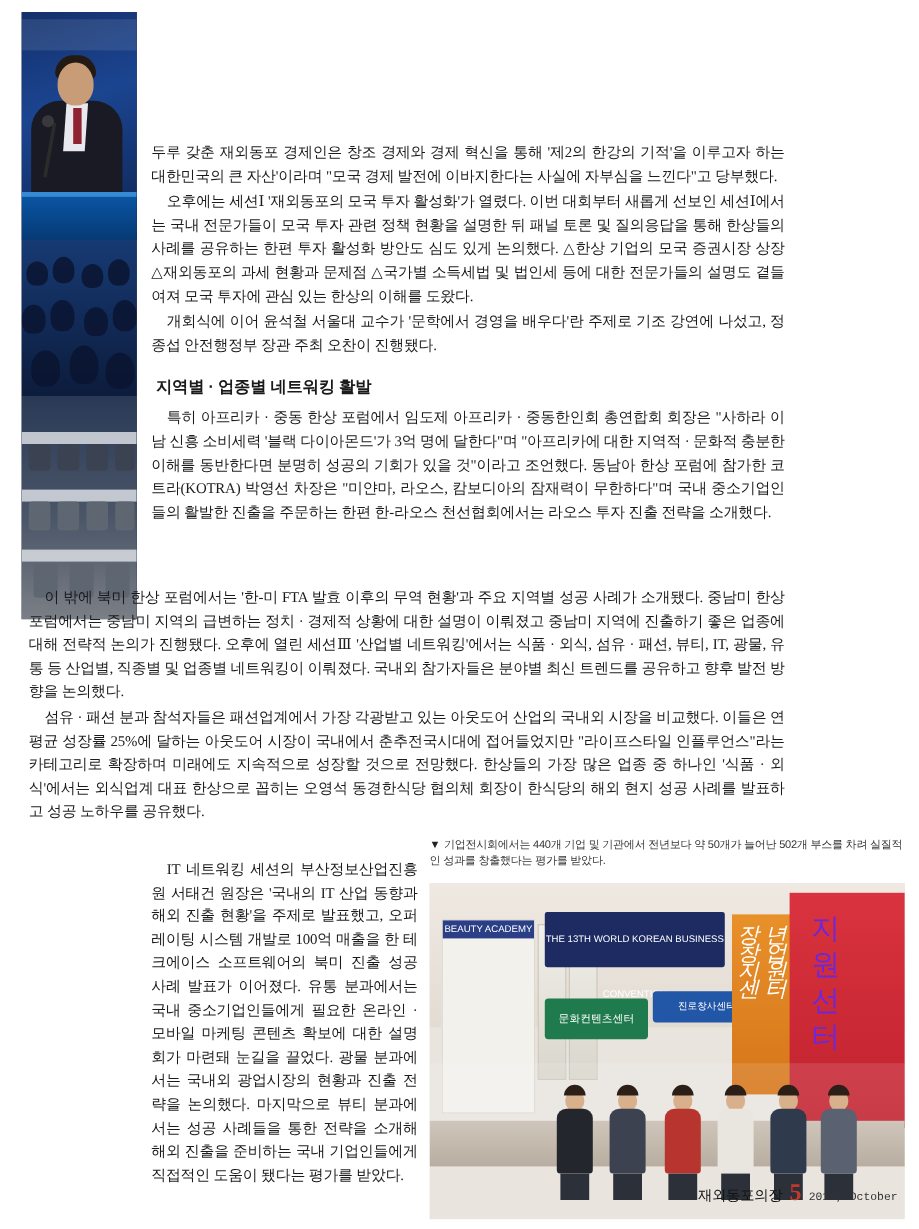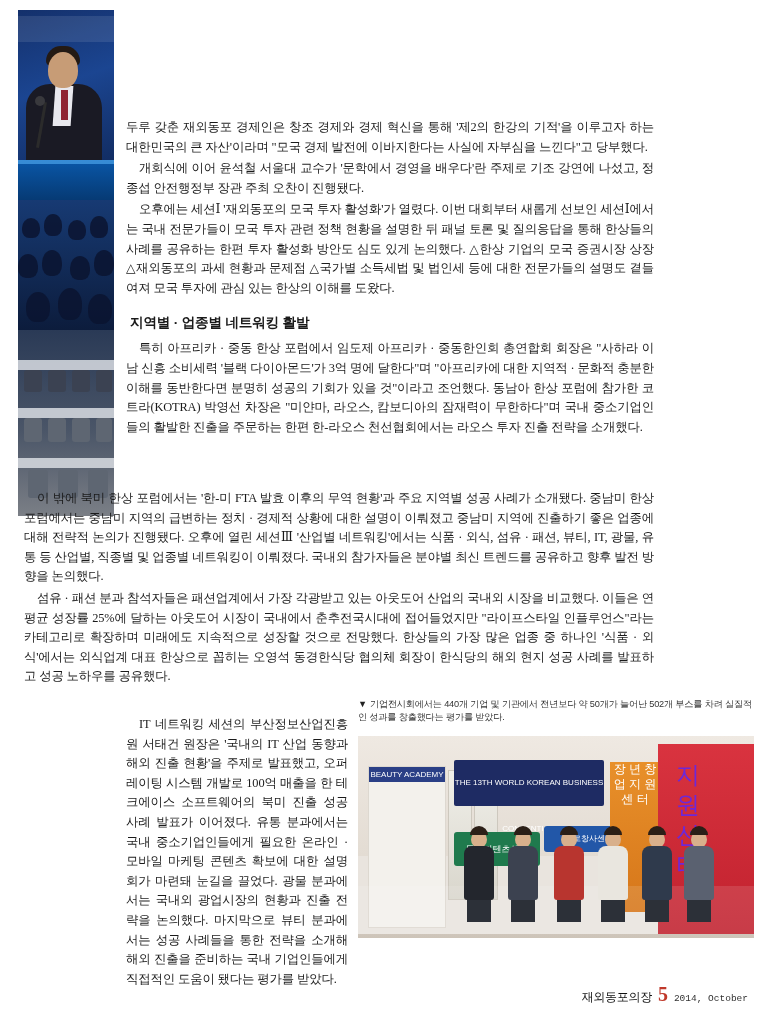--- a/index.html
+++ b/index.html
@@ -186,21 +186,21 @@
   }
   .cap-marker {
     color: #222;
     margin-right: 3px;
   }
   .right-photo {
     position: absolute;
     left: 358px;
     top: 736px;
     width: 396px;
-    height: 202px;
+    height: 280px;
     overflow: hidden;
     background: #e9e4de;
   }
   .rp-sky {
     position: absolute; left:0; top:0; width:396px; height:120px;
     background: linear-gradient(180deg,#efe9e2 0%, #e3dcd3 100%);
   }
   .rp-floor {
     position: absolute; left:0; top:198px; width:396px; height:38px;
     background: linear-gradient(180deg,#cfc6bb,#b8ada0);
@@ -235,22 +235,22 @@
   }
   .b-blue span {
     color:#fff; font-size: 8px; line-height: 26px; display:block; text-align:center;
     font-family: "Liberation Sans", "DejaVu Sans", sans-serif;
   }
   .b-orange {
     position:absolute; left: 252px; top: 26px; width: 50px; height: 150px;
     background: linear-gradient(180deg,#e8902a,#d6761a);
   }
   .b-orange span {
-    display:block; color:#fff; font-size: 12px; text-align:center; 
-    font-family:"Liberation Sans","DejaVu Sans",sans-serif; line-height:15px;
+    display:block; color:#fff; font-size: 18px; text-align:center; padding-top: 10px;
+    font-family:"Liberation Sans","DejaVu Sans",sans-serif; line-height:15px;font-style:italic;
   }
   .b-white {
     position:absolute; left: 10px; top: 30px; width: 76px; height: 160px;
     background: #f3f1ec; border: 1px solid #ddd8d0;
   }
   .b-white .hdr {
     background:#2a3f86; color:#fff; font-size:8px; text-align:center; padding:3px 0;
     font-family:"Liberation Sans","DejaVu Sans",sans-serif;
   }
   .b-sign {
@@ -362,22 +362,22 @@
     <div class="chair" style="left:54px; top:88px; width:18px; height:24px;"></div>
     <div class="chair" style="left:78px; top:88px; width:16px; height:24px;"></div>
     <div class="chair" style="left:10px; top:140px; width:20px; height:28px;"></div>
     <div class="chair" style="left:40px; top:140px; width:20px; height:28px;"></div>
     <div class="chair" style="left:70px; top:140px; width:20px; height:28px;"></div>
   </div>
 </div>
 
 <div class="article">
   <p class="body noindent">두루 갖춘 재외동포 경제인은 창조 경제와 경제 혁신을 통해 '제2의 한강의 기적'을 이루고자 하는 대한민국의 큰 자산'이라며 "모국 경제 발전에 이바지한다는 사실에 자부심을 느낀다"고 당부했다.</p>
+  <p class="body">오후에는 세션Ⅰ '재외동포의 모국 투자 활성화'가 열렸다. 이번 대회부터 새롭게 선보인 세션Ⅰ에서는 국내 전문가들이 모국 투자 관련 정책 현황을 설명한 뒤 패널 토론 및 질의응답을 통해 한상들의 사례를 공유하는 한편 투자 활성화 방안도 심도 있게 논의했다. △한상 기업의 모국 증권시장 상장 △재외동포의 과세 현황과 문제점 △국가별 소득세법 및 법인세 등에 대한 전문가들의 설명도 곁들여져 모국 투자에 관심 있는 한상의 이해를 도왔다.</p>
   <p class="body">개회식에 이어 윤석철 서울대 교수가 '문학에서 경영을 배우다'란 주제로 기조 강연에 나섰고, 정종섭 안전행정부 장관 주최 오찬이 진행됐다.</p>
-  <p class="body">오후에는 세션Ⅰ '재외동포의 모국 투자 활성화'가 열렸다. 이번 대회부터 새롭게 선보인 세션Ⅰ에서는 국내 전문가들이 모국 투자 관련 정책 현황을 설명한 뒤 패널 토론 및 질의응답을 통해 한상들의 사례를 공유하는 한편 투자 활성화 방안도 심도 있게 논의했다. △한상 기업의 모국 증권시장 상장 △재외동포의 과세 현황과 문제점 △국가별 소득세법 및 법인세 등에 대한 전문가들의 설명도 곁들여져 모국 투자에 관심 있는 한상의 이해를 도왔다.</p>
 
   <h2 class="subhead">지역별 · 업종별 네트워킹 활발</h2>
 
   <p class="body">특히 아프리카 · 중동 한상 포럼에서 임도제 아프리카 · 중동한인회 총연합회 회장은 "사하라 이남 신흥 소비세력 '블랙 다이아몬드'가 3억 명에 달한다"며 "아프리카에 대한 지역적 · 문화적 충분한 이해를 동반한다면 분명히 성공의 기회가 있을 것"이라고 조언했다. 동남아 한상 포럼에 참가한 코트라(KOTRA) 박영선 차장은 "미얀마, 라오스, 캄보디아의 잠재력이 무한하다"며 국내 중소기업인들의 활발한 진출을 주문하는 한편 한-라오스 천선협회에서는 라오스 투자 진출 전략을 소개했다.</p>
 </div>
 
 <div class="article-wide">
   <p class="body">이 밖에 북미 한상 포럼에서는 '한-미 FTA 발효 이후의 무역 현황'과 주요 지역별 성공 사례가 소개됐다. 중남미 한상 포럼에서는 중남미 지역의 급변하는 정치 · 경제적 상황에 대한 설명이 이뤄졌고 중남미 지역에 진출하기 좋은 업종에 대해 전략적 논의가 진행됐다. 오후에 열린 세션Ⅲ '산업별 네트워킹'에서는 식품 · 외식, 섬유 · 패션, 뷰티, IT, 광물, 유통 등 산업별, 직종별 및 업종별 네트워킹이 이뤄졌다. 국내외 참가자들은 분야별 최신 트렌드를 공유하고 향후 발전 방향을 논의했다.</p>
   <p class="body">섬유 · 패션 분과 참석자들은 패션업계에서 가장 각광받고 있는 아웃도어 산업의 국내외 시장을 비교했다. 이들은 연평균 성장률 25%에 달하는 아웃도어 시장이 국내에서 춘추전국시대에 접어들었지만 "라이프스타일 인플루언스"라는 카테고리로 확장하며 미래에도 지속적으로 성장할 것으로 전망했다. 한상들의 가장 많은 업종 중 하나인 '식품 · 외식'에서는 외식업계 대표 한상으로 꼽히는 오영석 동경한식당 협의체 회장이 한식당의 해외 현지 성공 사례를 발표하고 성공 노하우를 공유했다.</p>
 </div>

